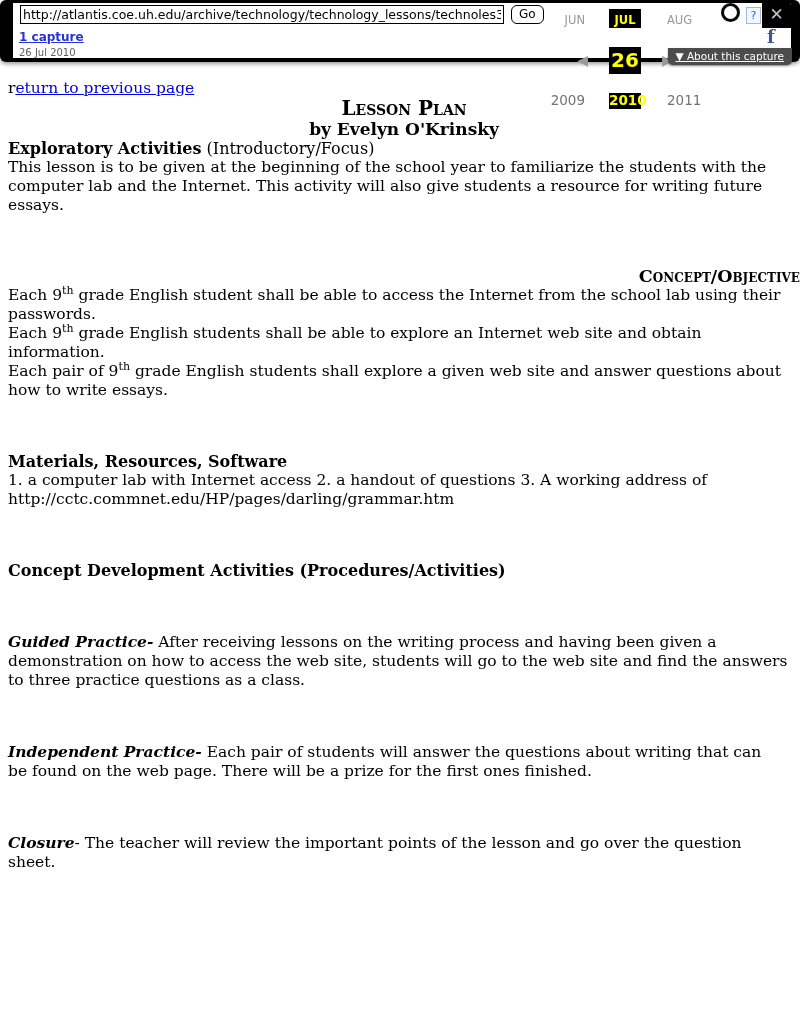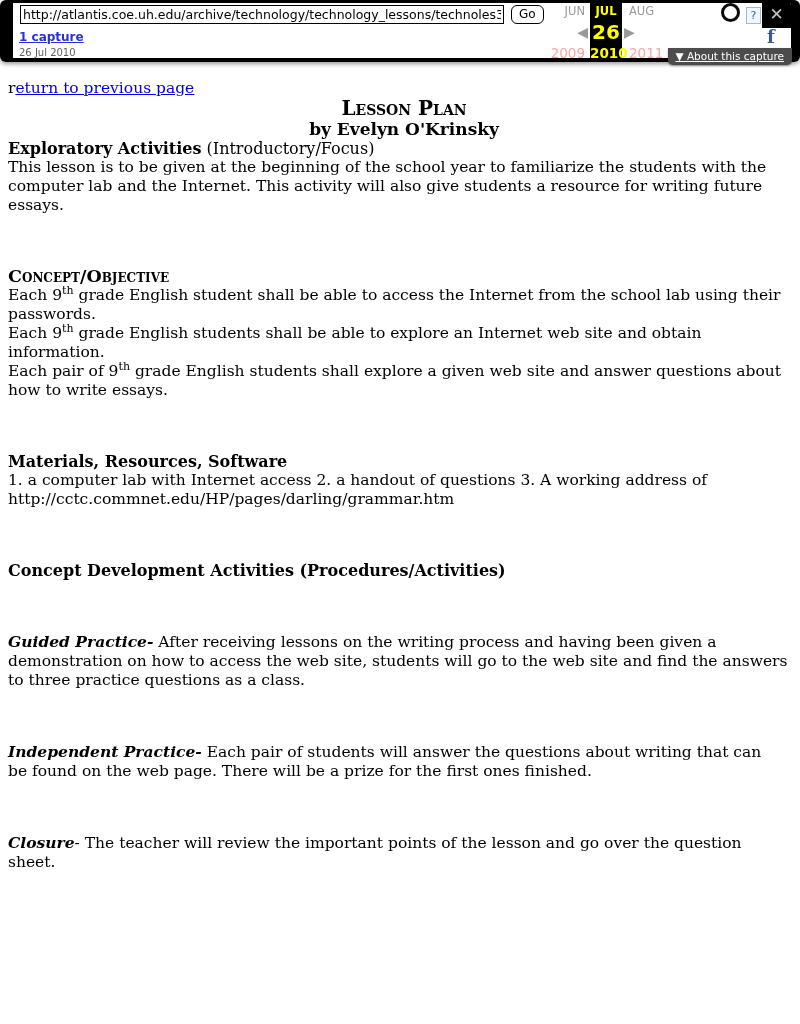--- a/index.html
+++ b/index.html
@@ -57,35 +57,36 @@
     font-size: 12px; font-weight: bold;
     color: #2831d8; text-decoration: underline;
   }
   .wb-date {
     position: absolute; left: 19px; top: 47px;
     font-size: 10px; color: #5f5f5f;
   }
 
   
   .wb-nav {
-    position: absolute; left: 546px; top: 0; height: 51px;
+    position: absolute; left: 546px; top: 9px; height: 51px;
     display: grid;
     grid-template-columns: 44px 32px 48px;
     grid-template-rows: 19px 27px 16px;
+    gap: 19px;
   }
   .wb-nav .c2 { background: #000; color: #ffff00; text-align: center; }
   .wb-nav .mon  { font-size: 11.5px; padding-top: 4px; color: #9a9a9a; }
   .wb-nav .mon.c2 { color: #ffff00; font-weight: bold; }
   .wb-nav .r1c1 { text-align: right; padding-right: 5px; }
   .wb-nav .r1c3 { text-align: left; padding-left: 7px; }
   .wb-nav .arrow { font-size: 14px; color: #999; line-height: 26px; }
   .wb-nav .r2c1 { text-align: right; padding-right: 2px; }
   .wb-nav .r2c3 { text-align: left; padding-left: 2px; }
   .wb-nav .day { font-size: 20px; font-weight: bold; line-height: 26px; }
-  .wb-nav .yr { font-size: 13.5px; color: #fca5a5; line-height: 15px; }
+  .wb-nav .yr { font-size: 13.5px; color: #737373; line-height: 15px; }
   .wb-nav .yr.c2 { color: #ffff00; font-weight: bold; }
   .wb-nav .yr.r3c1 { text-align: right; padding-right: 5px; }
   .wb-nav .yr.r3c3 { text-align: left; padding-left: 7px; }
 
   
   .wb-circle {
     position: absolute; left: 721px; top: 3px;
     width: 13px; height: 13px;
     border: 3px solid #0a0a0a; border-radius: 50%;
     background: #fff;
@@ -126,21 +127,21 @@
   
   .doc {
     padding: 17px 0 0 8px;
   }
   .block { }
   .block:first-child { margin-top: 0; }
   .block.sp { margin-top: 52px; }
   .line { white-space: nowrap; }
   .body { font-size: 15.5px; line-height: 19px; }
   .heading { font-size: 16px; line-height: 19px; }
-  .sc-lg { font-variant: small-caps; font-size: 17.5px; }
+  .sc-lg { font-variant: small-caps; font-size: 17.5px; text-align: right; }
   .title { font-size: 20px; font-weight: bold; font-variant: small-caps; line-height: 21px; }
   .byline { font-size: 17px; font-weight: bold; line-height: 20px; }
   .center { text-align: center; }
   .b { font-weight: bold; }
   .i { font-style: italic; }
   sup { font-size: 11px; line-height: 0; vertical-align: super; }
   a.doc-link { color: #0000e0; text-decoration: underline; cursor: pointer; }
 </style>
 </head>
 <body>

